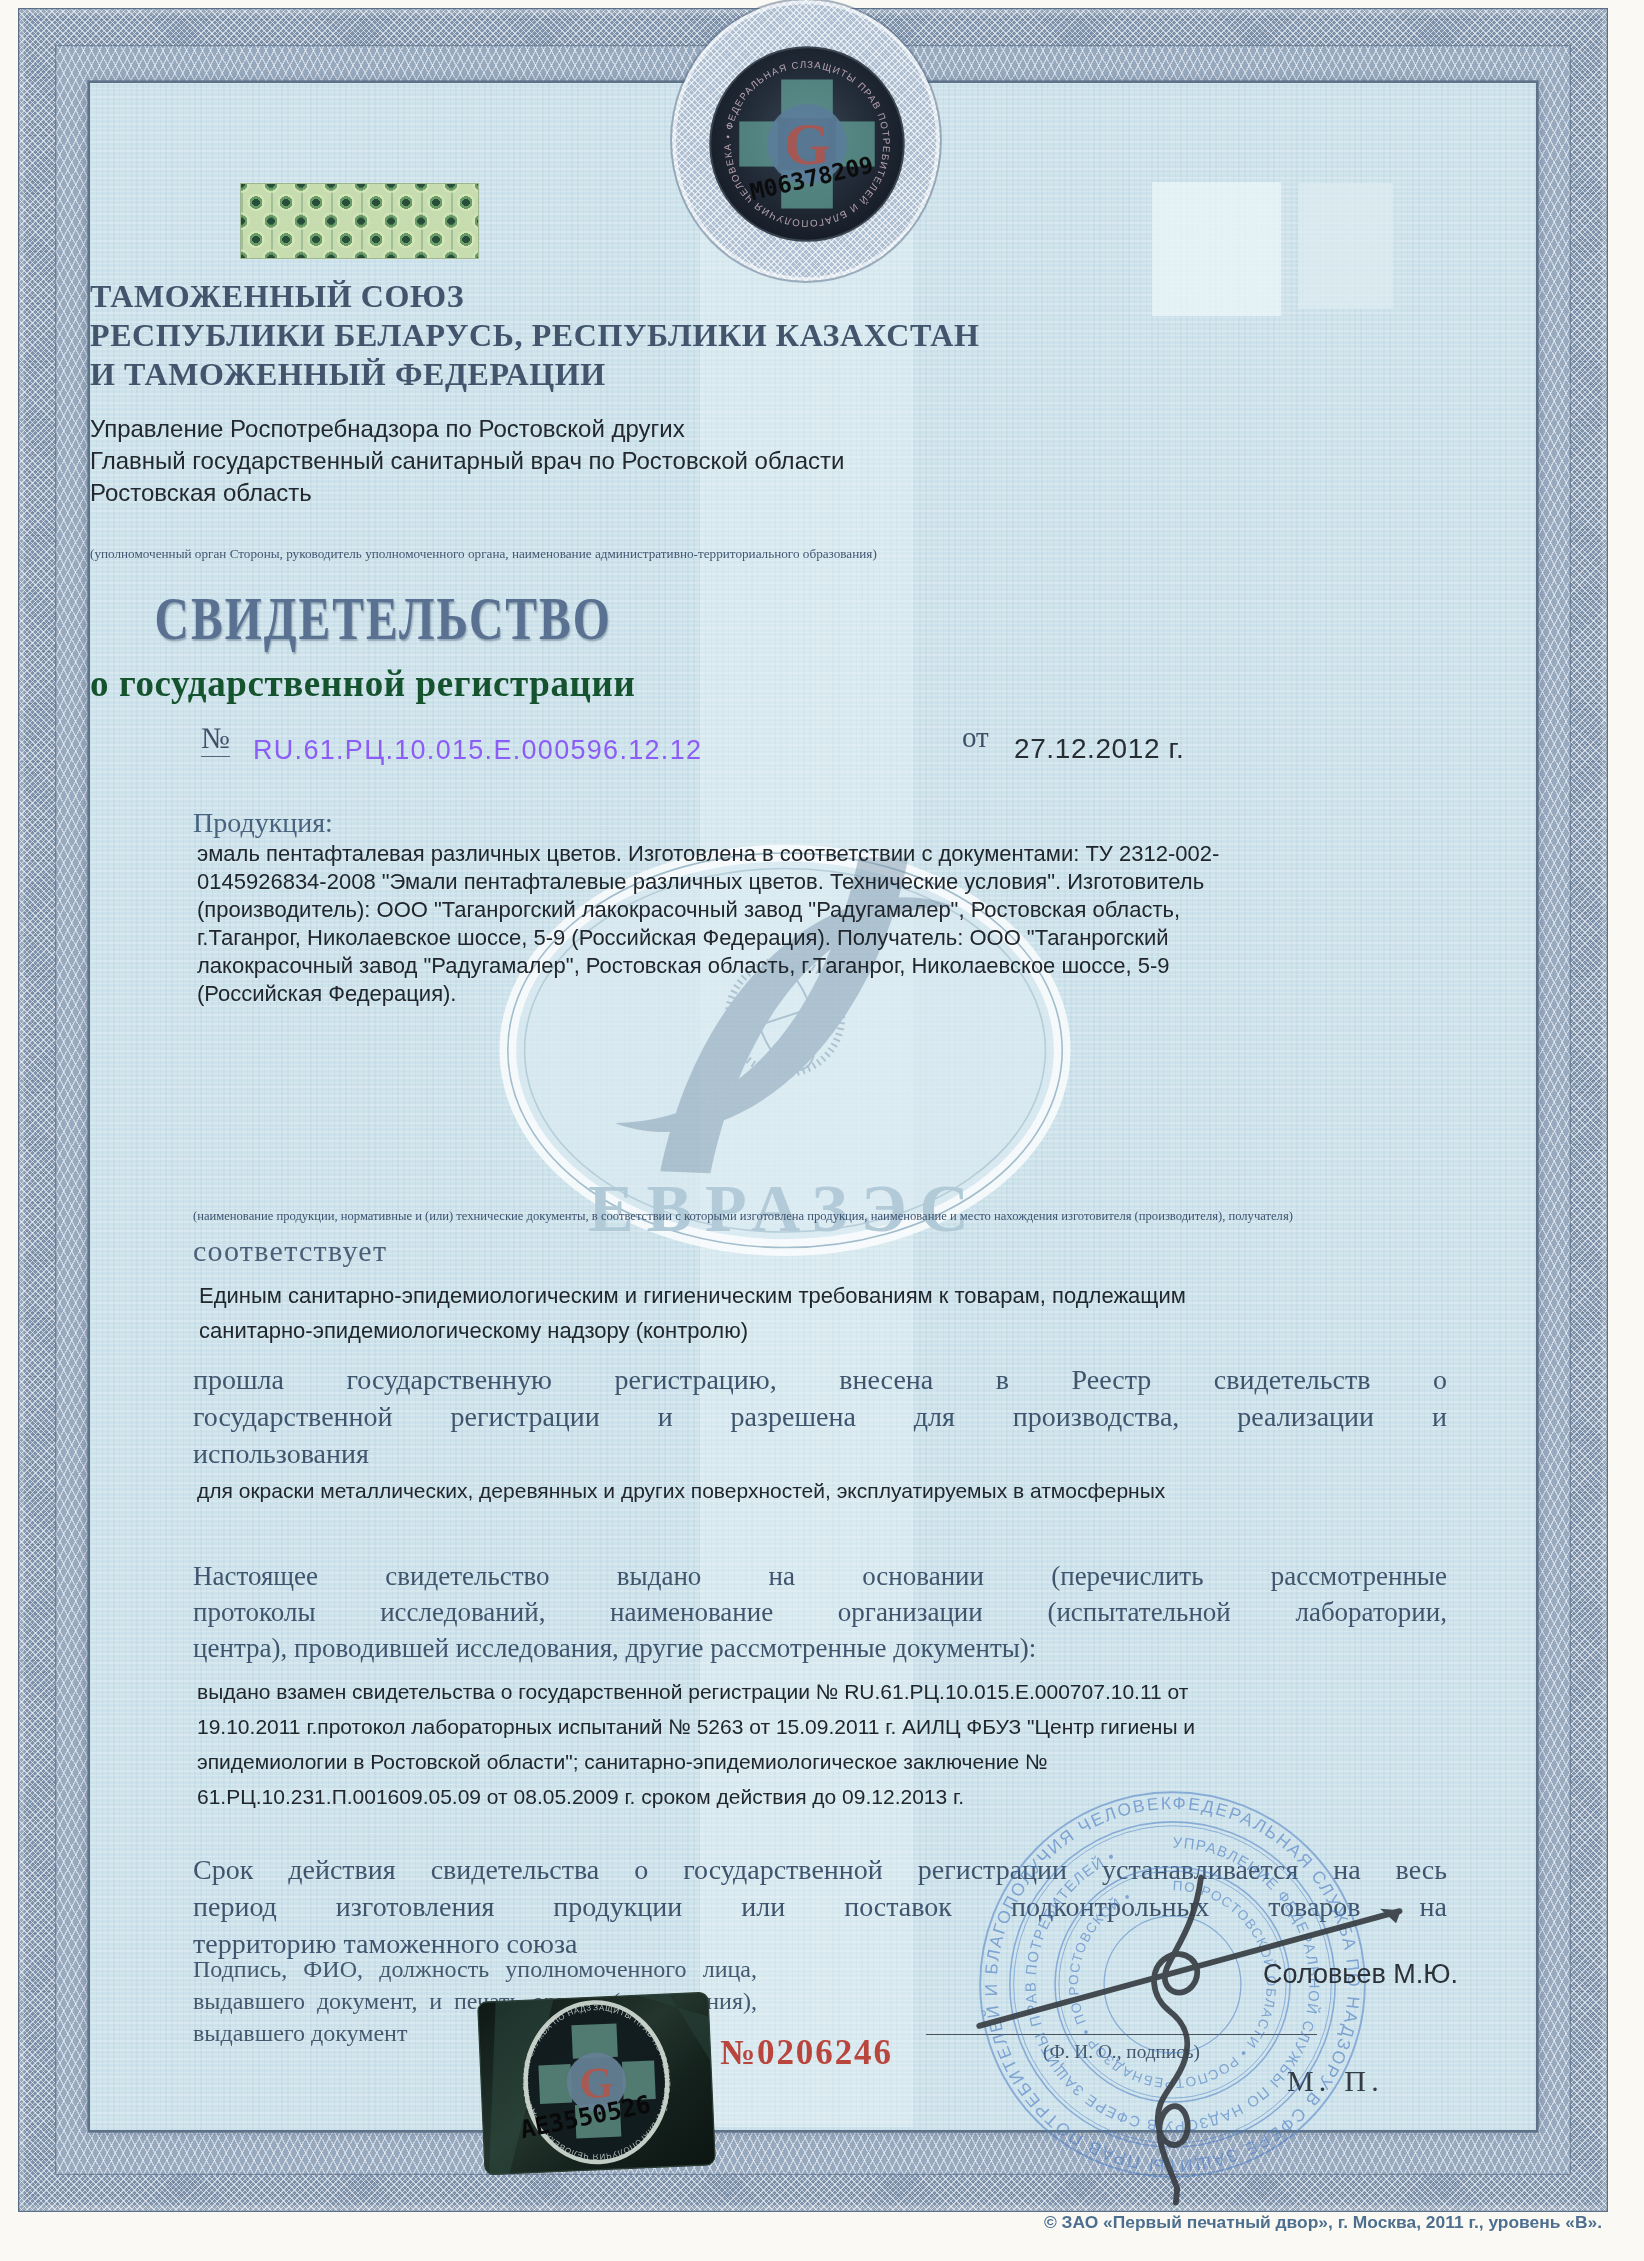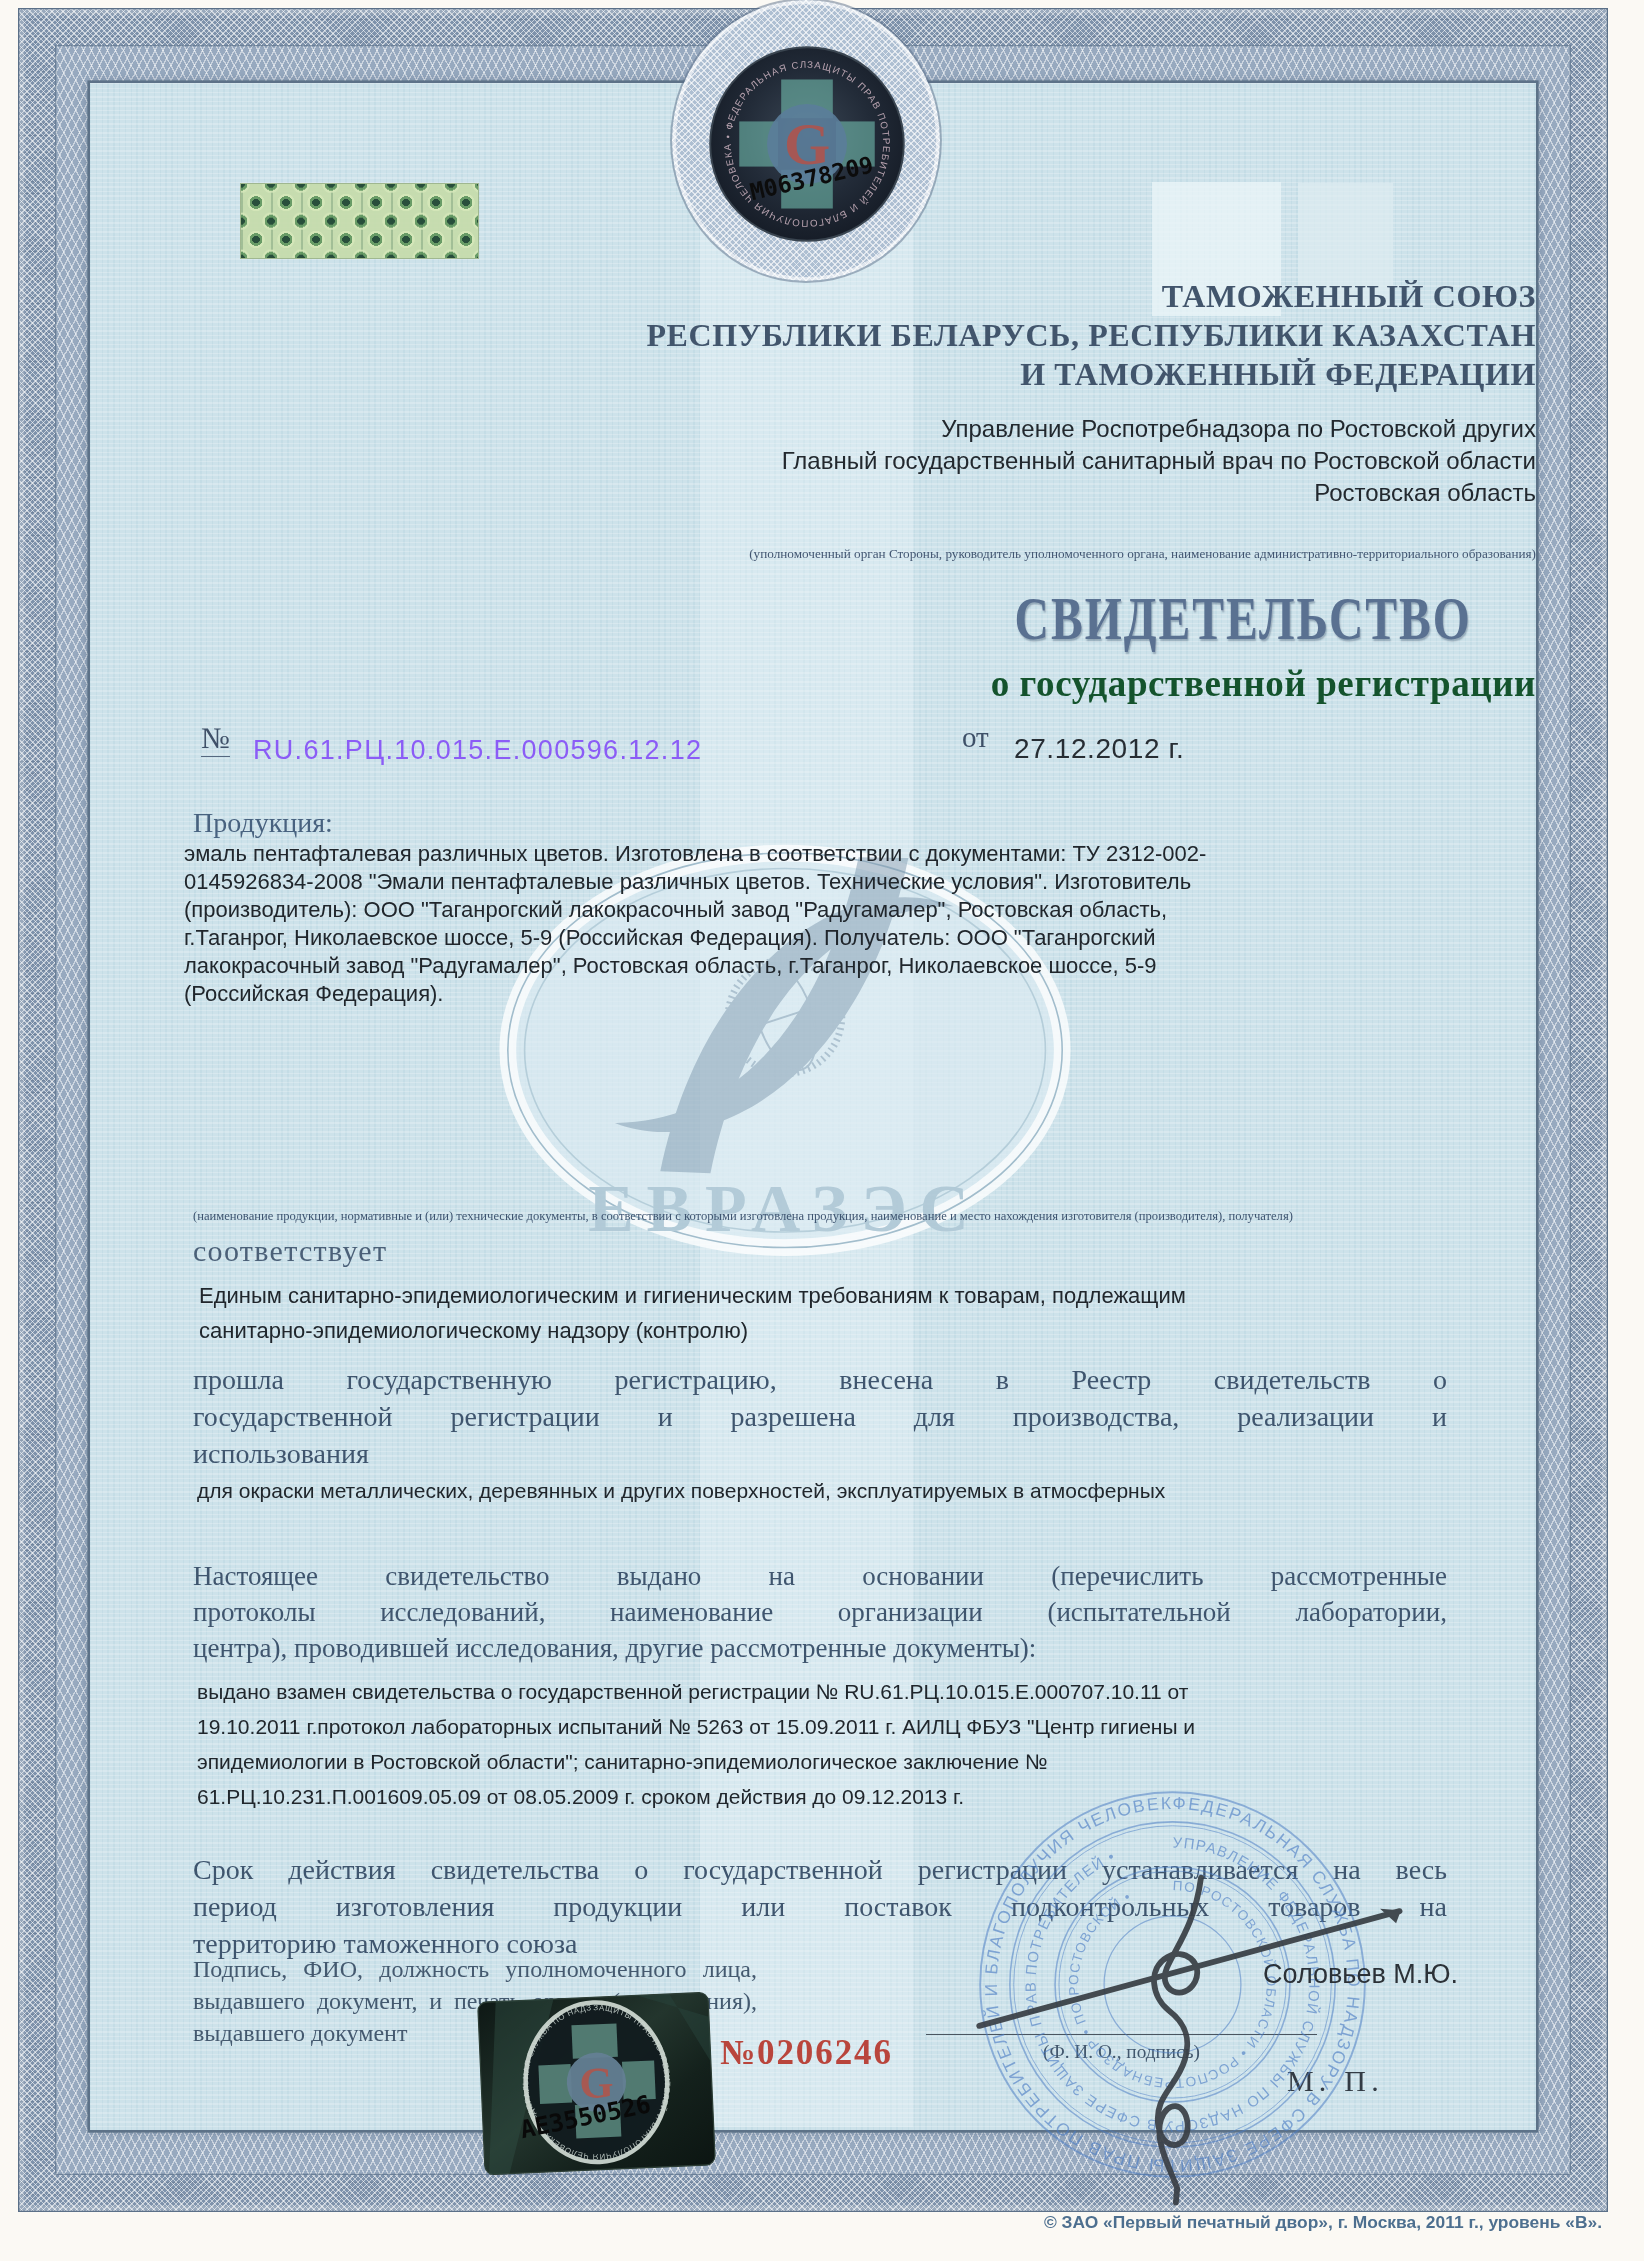--- a/index.html
+++ b/index.html
@@ -45,35 +45,35 @@
     background-color:#aebfd2;
     background-image:
       repeating-linear-gradient(45deg, rgba(255,255,255,.6) 0 1.3px, transparent 1.3px 4.5px),
       repeating-linear-gradient(-45deg, rgba(255,255,255,.6) 0 1.3px, transparent 1.3px 4.5px);
     box-shadow: inset 0 0 0 3.9px rgba(255,255,255,.6), 0 0 0 1.9px rgba(90,110,135,.5);}
   .seal-top{position:absolute;left:707px;top:44px;z-index:6;}
   
   .wm{position:absolute;left:498px;top:844px;z-index:1;}
   
   .t{position:absolute;z-index:3;}
-  .center{text-align:right;}
+  .center{text-align:left;}
   .serifblue{color:#3f556e;}
   .hdr-union{left:90px;width:1446px;top:277px;font-size:32px;font-weight:bold;color:#42556c;line-height:39px;letter-spacing:0.6px;}
   .hdr-auth{left:90px;width:1446px;top:413px;font-family:"Liberation Sans",sans-serif;font-size:24px;color:#22282e;line-height:32px;}
   .hdr-cap{left:90px;width:1446px;top:546px;font-size:13.2px;color:#41557,1;color:#415571;white-space:nowrap;}
   .title{left:90px;width:1446px;top:584px;font-size:61px;font-weight:bold;color:#5a7191;
          text-shadow:1.3px 1.9px 1.9px rgba(40,60,90,.35);}
   .title .sq{display:inline-block;transform:scaleX(.78);letter-spacing:2.6px;}
   .subtitle{left:90px;width:1446px;top:662px;font-size:37px;font-weight:bold;color:#14532d;letter-spacing:0.6px;}
   .no-label{left:201px;top:721px;font-size:30px;color:#3f5068;border-bottom:1.9px solid #55687f;padding-bottom:1.3px;}
   .no-value{left:253px;top:735px;font-family:"Liberation Sans",sans-serif;font-size:27px;color:#8b5cf6;letter-spacing:1.3px;}
   .ot-label{left:962px;top:721px;font-size:29px;color:#3e5068;}
   .ot-value{left:1014px;top:733px;font-family:"Liberation Sans",sans-serif;font-size:28px;color:#272d33;letter-spacing:0.6px;}
   .prod-label{left:193px;top:807px;font-size:28px;color:#48627f;}
-  .prod-text{left:184px;top:840px;width:1229px;font-family:"Liberation Sans",sans-serif;font-size:22px;color:#20262c;line-height:28px;}
+  .prod-text{left:197px;top:840px;width:1229px;font-family:"Liberation Sans",sans-serif;font-size:22px;color:#20262c;line-height:28px;}
   .prod-cap{left:193px;top:1209px;width:1258px;font-size:12.6px;color:#3e5470;white-space:nowrap;}
   .sootv{left:193px;top:1234px;font-size:30px;color:#4b6078;letter-spacing:1.3px;}
   .compl{left:199px;top:1278px;width:1167px;font-family:Liberation Sans, sans-serif;font-size:22px;color:#20262c;line-height:35px;}
   .reg{left:193px;top:1361px;width:1254px;font-size:28px;line-height:37px;}
   .usage{left:197px;top:1472px;width:1225px;font-family:"Liberation Sans",sans-serif;font-size:21px;color:#20262c;line-height:38px;}
   .basis{left:193px;top:1558px;width:1254px;font-size:27px;line-height:36px;}
   .details{left:197px;top:1674px;width:1245px;font-family:"Liberation Sans",sans-serif;font-size:21px;color:#20262c;line-height:35px;}
   .valid{left:193px;top:1851px;width:1254px;font-size:28px;line-height:37px;}
   .sigcap{left:193px;top:1953px;width:564px;font-size:24px;line-height:32px;color:#44596f;}
   .signame{left:1263px;top:1959px;font-family:"Liberation Sans",sans-serif;font-size:27px;color:#2b3137;z-index:5;}

